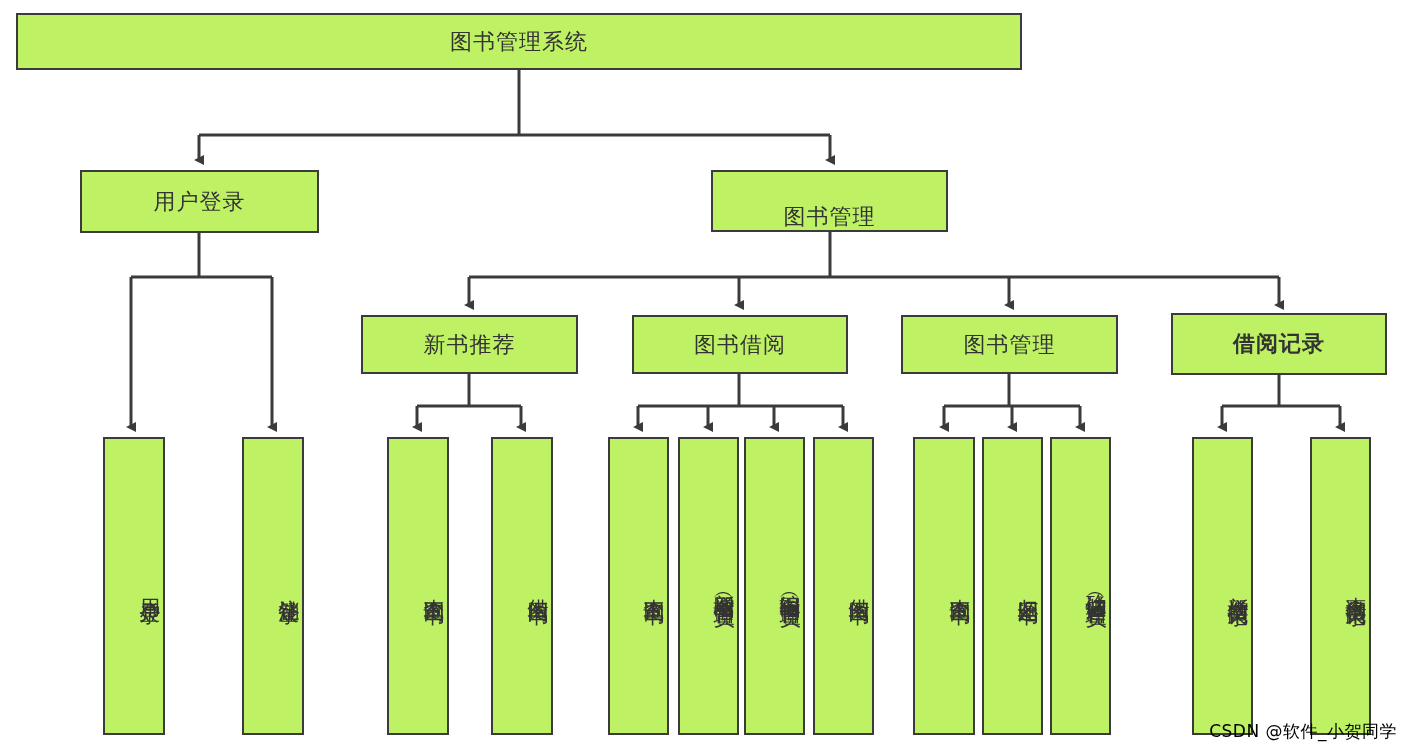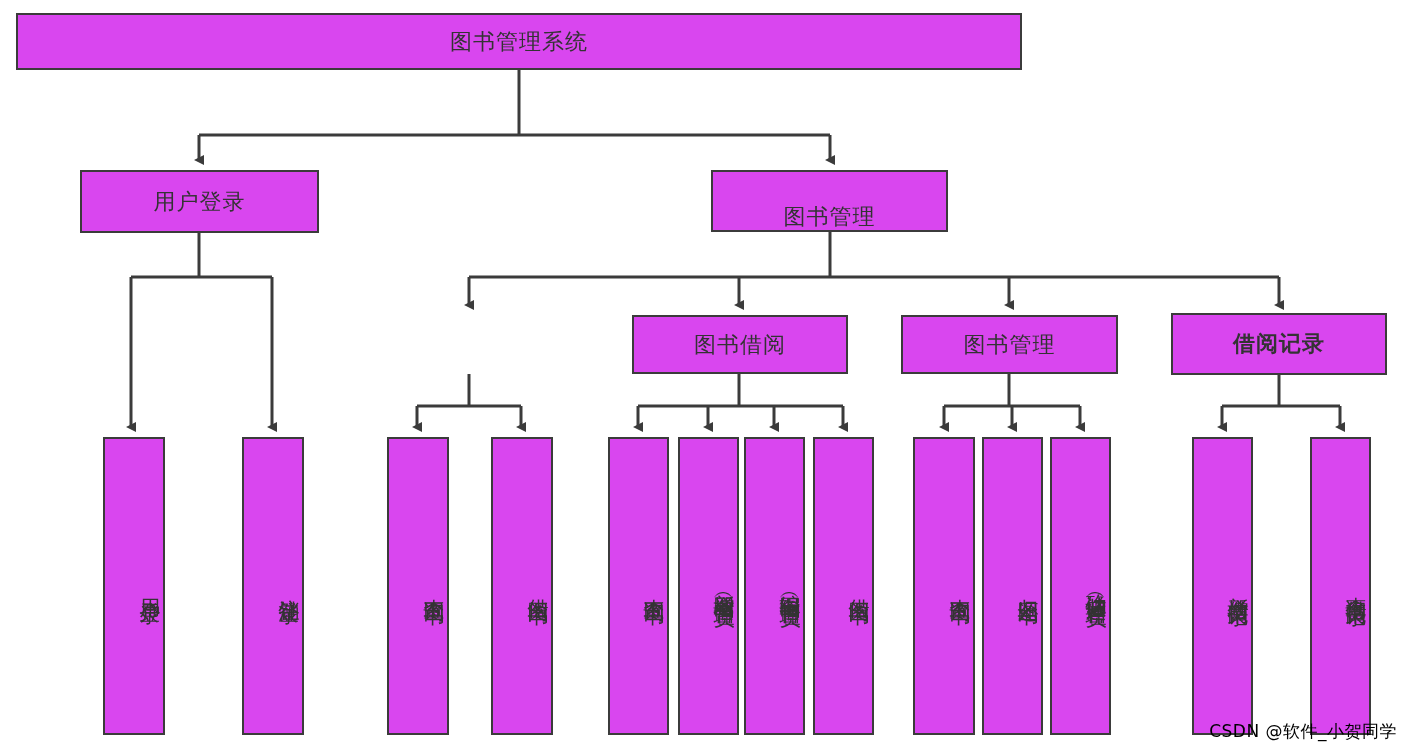--- a/index.html
+++ b/index.html
@@ -7,21 +7,21 @@
   body{
     font-family:"DejaVu Sans","Liberation Sans",sans-serif;
     width:1405px;height:747px;position:relative;overflow:hidden;
     color:#333333;
   }
   #diagram-root{position:absolute;left:0;top:0;width:1405px;height:747px;}
   svg#edges{position:absolute;left:0;top:0;width:1405px;height:747px;}
   .node{
     position:absolute;
     box-sizing:border-box;
-    background:#d946ef;
+    background:#bef264;
     border:2px solid #3b3b3b;
     display:flex;align-items:center;justify-content:center;
     color:#333333;
     line-height:1.25;
   }
   .node.h{
     font-size:22px;
     letter-spacing:1px;
   }
   .node.leaf{
@@ -107,20 +107,23 @@
     <span>图书管理系统</span>
   </div>
 
   <div class="node h" style="left:80px;top:170px;width:239px;height:63px;">
     <span>用户登录</span>
   </div>
   <div class="node h" style="left:711px;top:170px;width:237px;height:62px;align-items:flex-end;">
     <span>图书管理</span>
   </div>
 
+  <div class="node h" style="left:361px;top:315px;width:217px;height:59px;">
+    <span>新书推荐</span>
+  </div>
   <div class="node h" style="left:632px;top:315px;width:216px;height:59px;">
     <span>图书借阅</span>
   </div>
   <div class="node h" style="left:901px;top:315px;width:217px;height:59px;">
     <span>图书管理</span>
   </div>
   <div class="node h" style="left:1171px;top:313px;width:216px;height:62px;font-weight:bold;">
     <span>借阅记录</span>
   </div>
 

